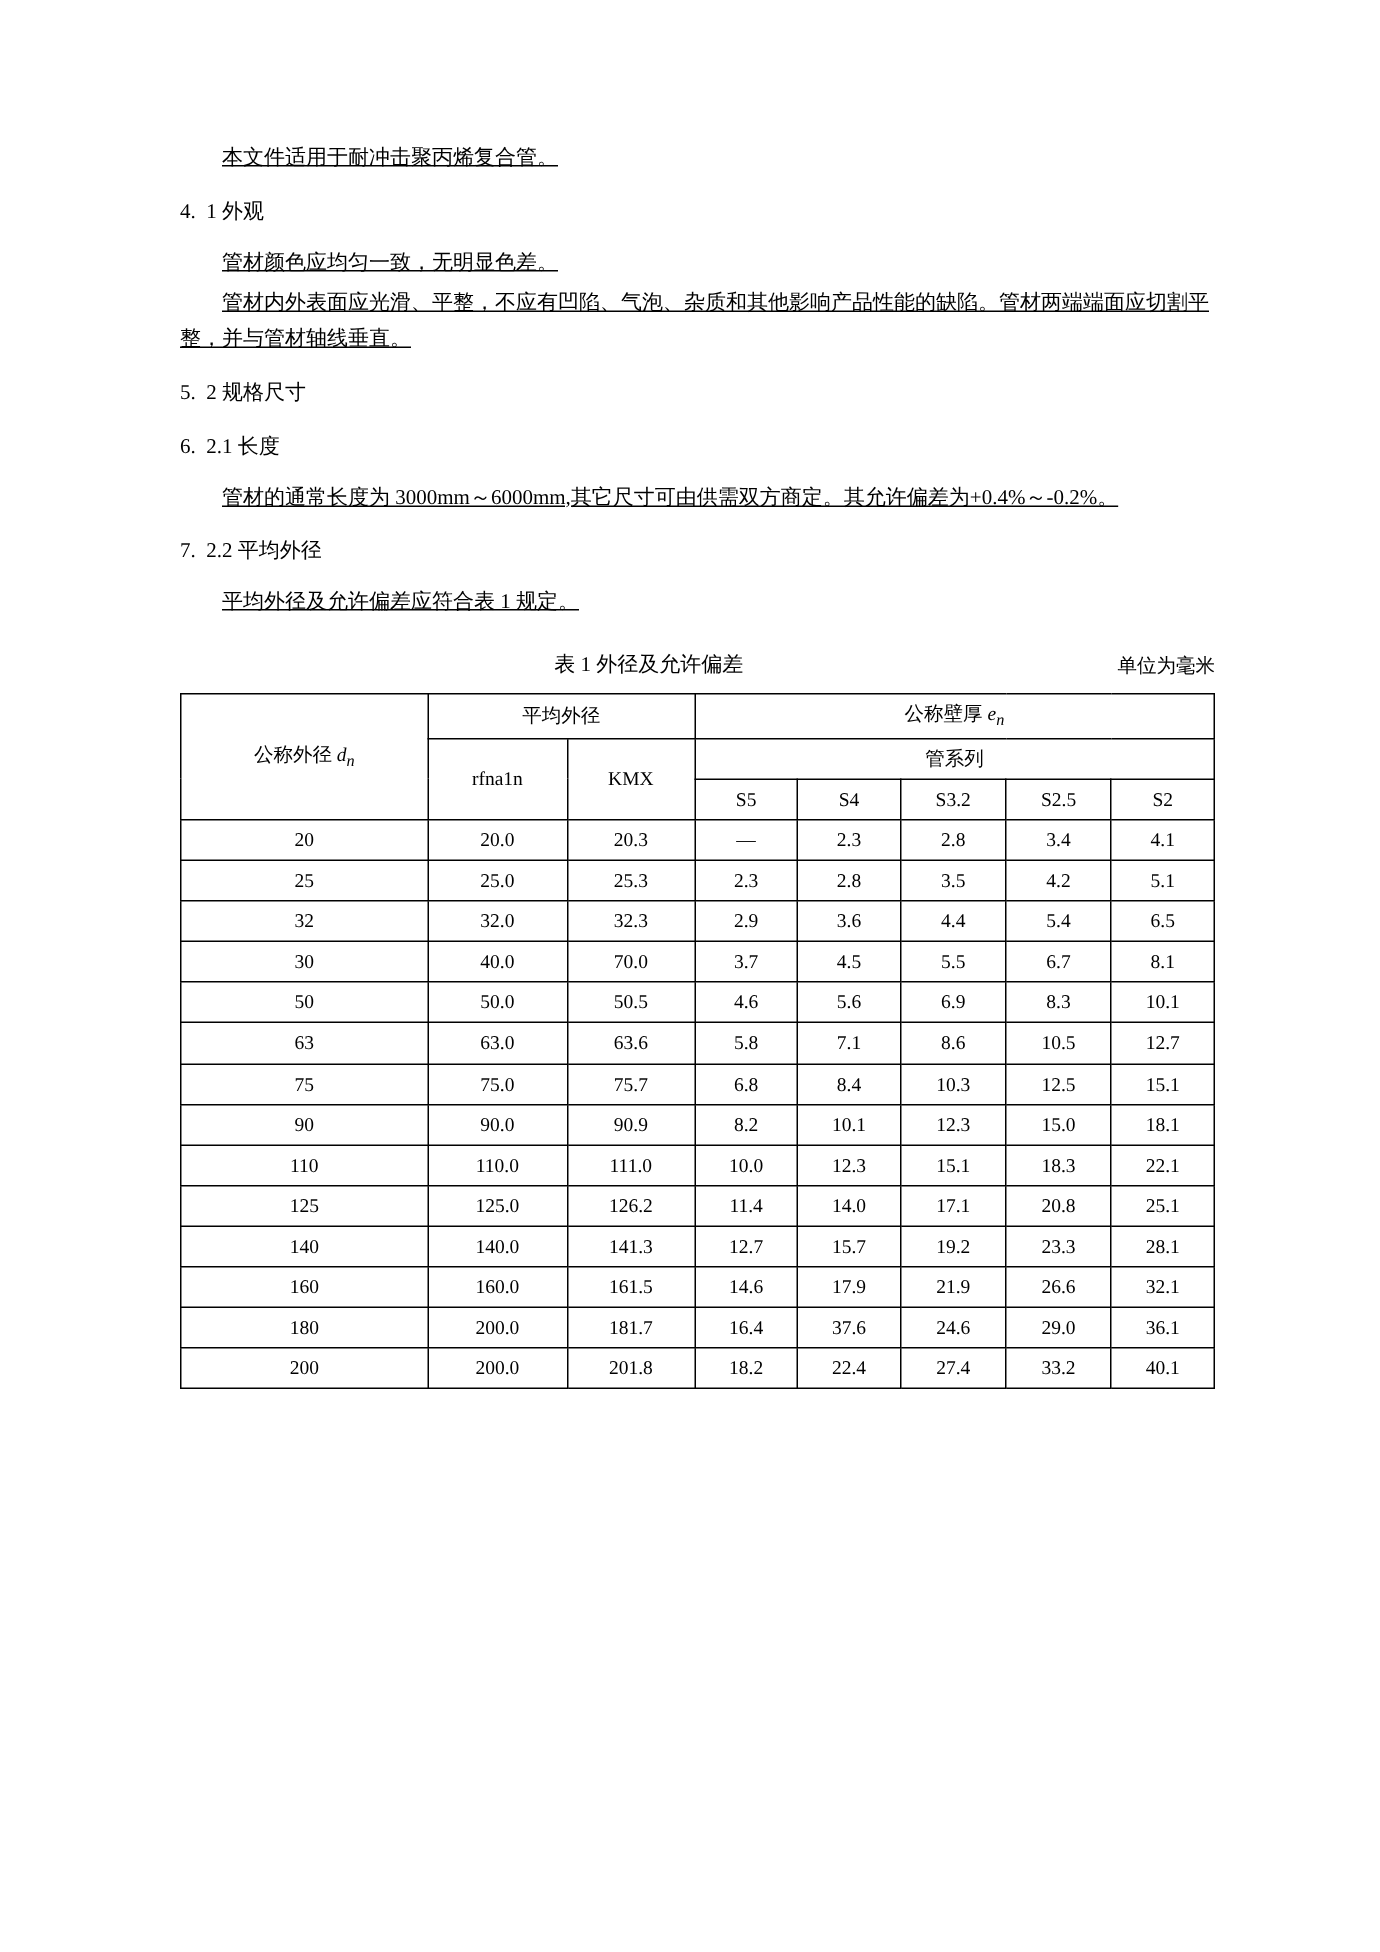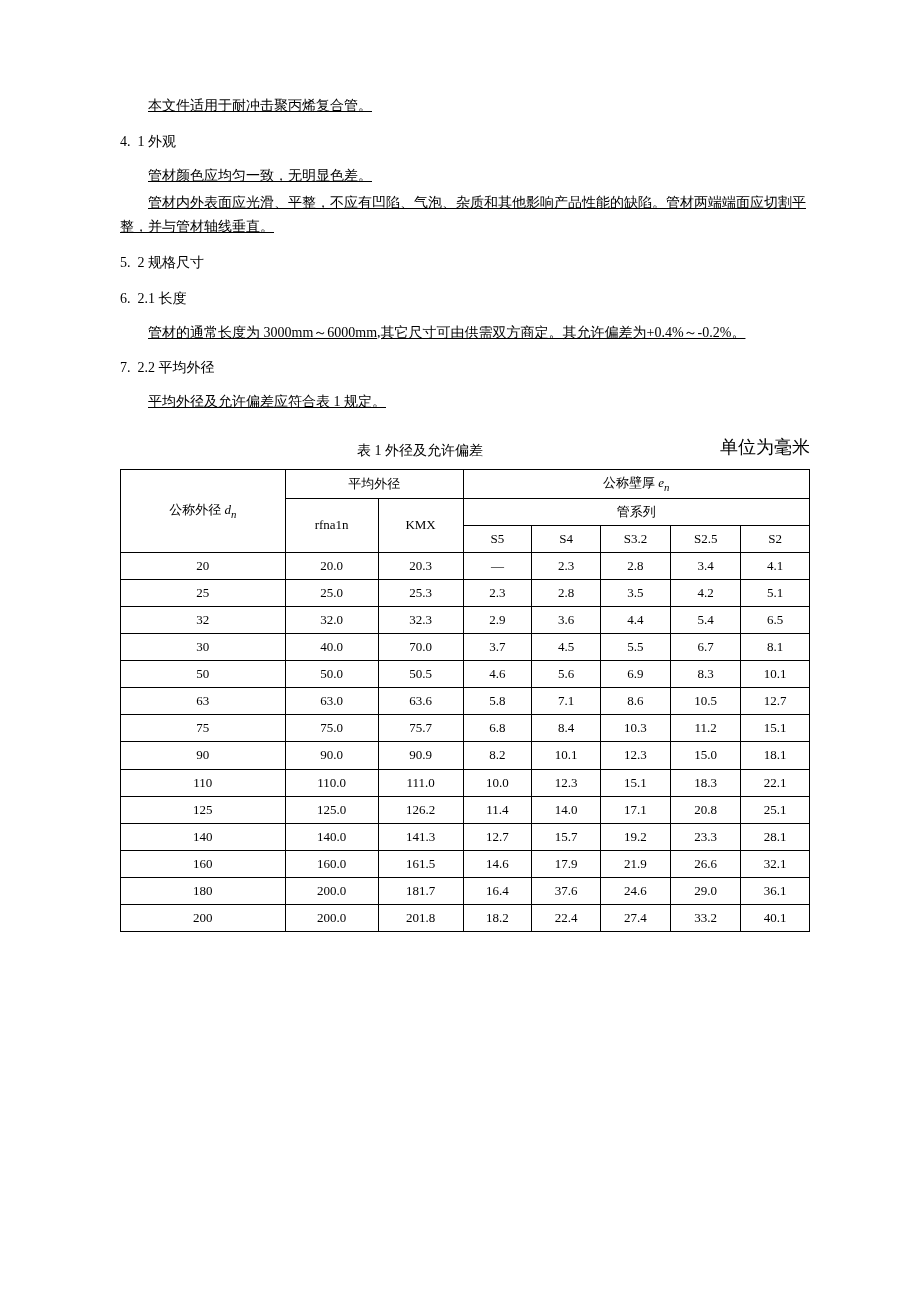--- a/index.html
+++ b/index.html
@@ -15,29 +15,29 @@
     text-indent: 2em;
     margin: 4px 0;
     text-decoration: underline;
   }
   .section-num {
     margin: 12px 0 10px 0;
     font-family: Liberation Serif, serif;
   }
   .table-title-row {
     display: flex;
-    align-items: flex-end;
+    align-items: center;
     margin: 18px 0 6px 0;
   }
   .table-title-center {
     flex: 1;
     text-align: center;
   }
   .table-unit {
-    font-size: 18px;
+    font-size: 13px;
   }
   table {
     border-collapse: collapse;
     width: 100%;
     font-size: 13px;
     margin-bottom: 40px;
   }
   th, td {
     border: 1px solid #000;
     padding: 2px 4px;
@@ -168,21 +168,21 @@
         <td>10.5</td>
         <td>12.7</td>
       </tr>
       <tr>
         <td>75</td>
         <td>75.0</td>
         <td>75.7</td>
         <td>6.8</td>
         <td>8.4</td>
         <td>10.3</td>
-        <td>11.2</td>
+        <td>12.5</td>
         <td>15.1</td>
       </tr>
       <tr>
         <td>90</td>
         <td>90.0</td>
         <td>90.9</td>
         <td>8.2</td>
         <td>10.1</td>
         <td>12.3</td>
         <td>15.0</td>

